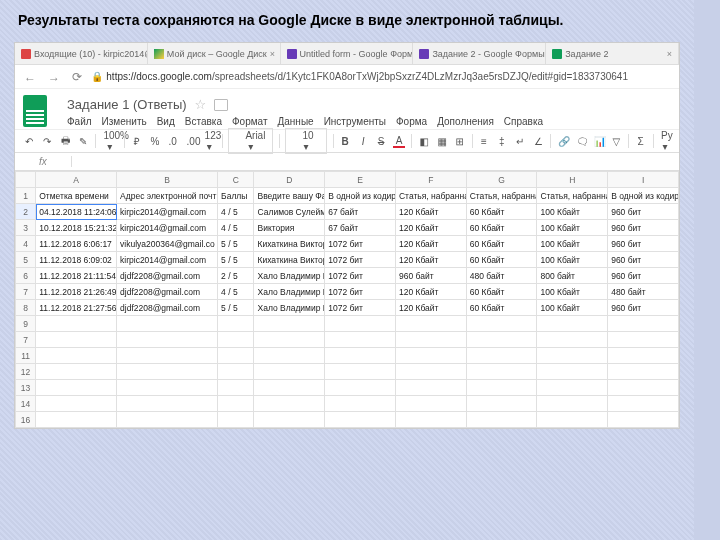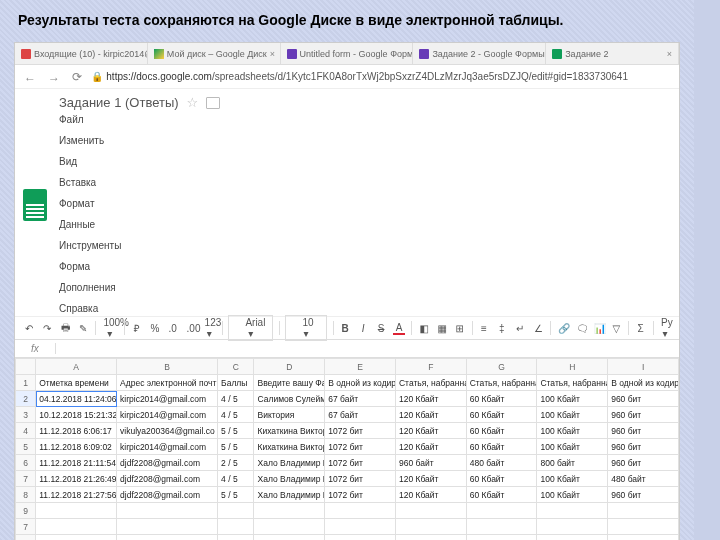--- a/index.html
+++ b/index.html
@@ -13,35 +13,35 @@
   .tab .close { color: #888; margin-left: auto; flex-shrink: 0; }
   .fav-gmail { background: linear-gradient(135deg,#d44,#d44); border-radius:1px; }
   .fav-drive { background: linear-gradient(135deg,#0f9d58,#ffcd40); }
   .fav-forms { background: #673ab7; border-radius:1px; }
   .fav-sheets { background: #0f9d58; border-radius:1px; }
   .addrbar { display: flex; align-items: center; gap: 6px; padding: 3px 6px; background: #fff; border-bottom: 1px solid #eee; height: 24px; }
   .navbtn { color: #888; font-size: 12px; padding: 0 3px; }
   .url { flex: 1; color: #555; font-size: 10px; overflow: hidden; white-space: nowrap; }
   .url .lock { color: #0a8f3c; }
   .url .host { color: #333; }
-  .sheets-header { display: flex; align-items: center; gap: 12px; padding: 6px 8px 2px; }
+  .sheets-header { display: flex; align-items: flex-end; gap: 20px; padding: 6px 8px 2px; }
   .sheets-logo { width: 24px; height: 32px; background: #0f9d58; border-radius: 2px; position: relative; }
   .sheets-logo::after { content:""; position:absolute; bottom:3px; left:3px; right:3px; height:14px; background: repeating-linear-gradient(#fff,#fff 2px,#0f9d58 2px,#0f9d58 4px); }
   .title-row { display:flex; align-items:center; gap:8px; color:#555; }
   .title-row .doc-title { font-size: 13px; color: #555; }
   .title-row .star { color: #bbb; font-size: 13px; }
   .title-row .folder { width: 14px; height: 12px; display:inline-block; border:1px solid #bbb; border-radius:1px; position:relative; }
-  .menubar { display:flex; gap:10px; font-size: 10px; color:#444; margin-top: 4px; flex-direction: column; }
+  .menubar { display:flex; gap:10px; font-size: 10px; color:#444; margin-top: 4px; }
   .toolbar { display:flex; align-items:center; gap:6px; padding: 3px 8px; border-top: 1px solid #eee; border-bottom: 1px solid #ddd; height:24px; color:#555; font-size:10px; }
   .toolbar .sep { width:1px; height:14px; background:#ddd; }
   .toolbar .tbtn { padding:0 2px; min-width:12px; text-align:center; }
   .toolbar .font-box { border:1px solid #ddd; padding:1px 16px; }
   .toolbar .ared { border-bottom: 2px solid #d23; padding: 0 2px; }
   .fx-row { display:flex; align-items:center; border-bottom:1px solid #ddd; height:18px; }
-  .fx-row .fx { font-style: italic; color:#888; padding:0 16px; border-right:1px solid #ddd; }
+  .fx-row .fx { font-style: italic; color:#888; padding:0 24px; border-right:1px solid #ddd; }
   .fx-row input { border:none; flex:1; font-size:10px; padding:0 4px; outline:none; }
   table { border-collapse: collapse; width: 100%; table-layout: fixed; }
   th, td { border: 1px solid #e0e0e0; font-size: 8.5px; color:#222; padding: 2px 3px; overflow:hidden; white-space:nowrap; text-overflow: clip; height:16px; }
   th { background:#f8f8f8; text-align:center; color:#666; font-weight:normal; }
   .rowhdr { background:#f8f8f8; text-align:center; color:#666; width:20px; }
   .corner { background:#f8f8f8; width:20px; }
   tr.sel td.rowhdr { background:#e8f0ff; }
   tr.sel td:nth-child(2) { outline: 1px solid #4285f4; outline-offset:-1px; }
   col.c-b { width: 100px; }
   col.c-a { width: 80px; }

